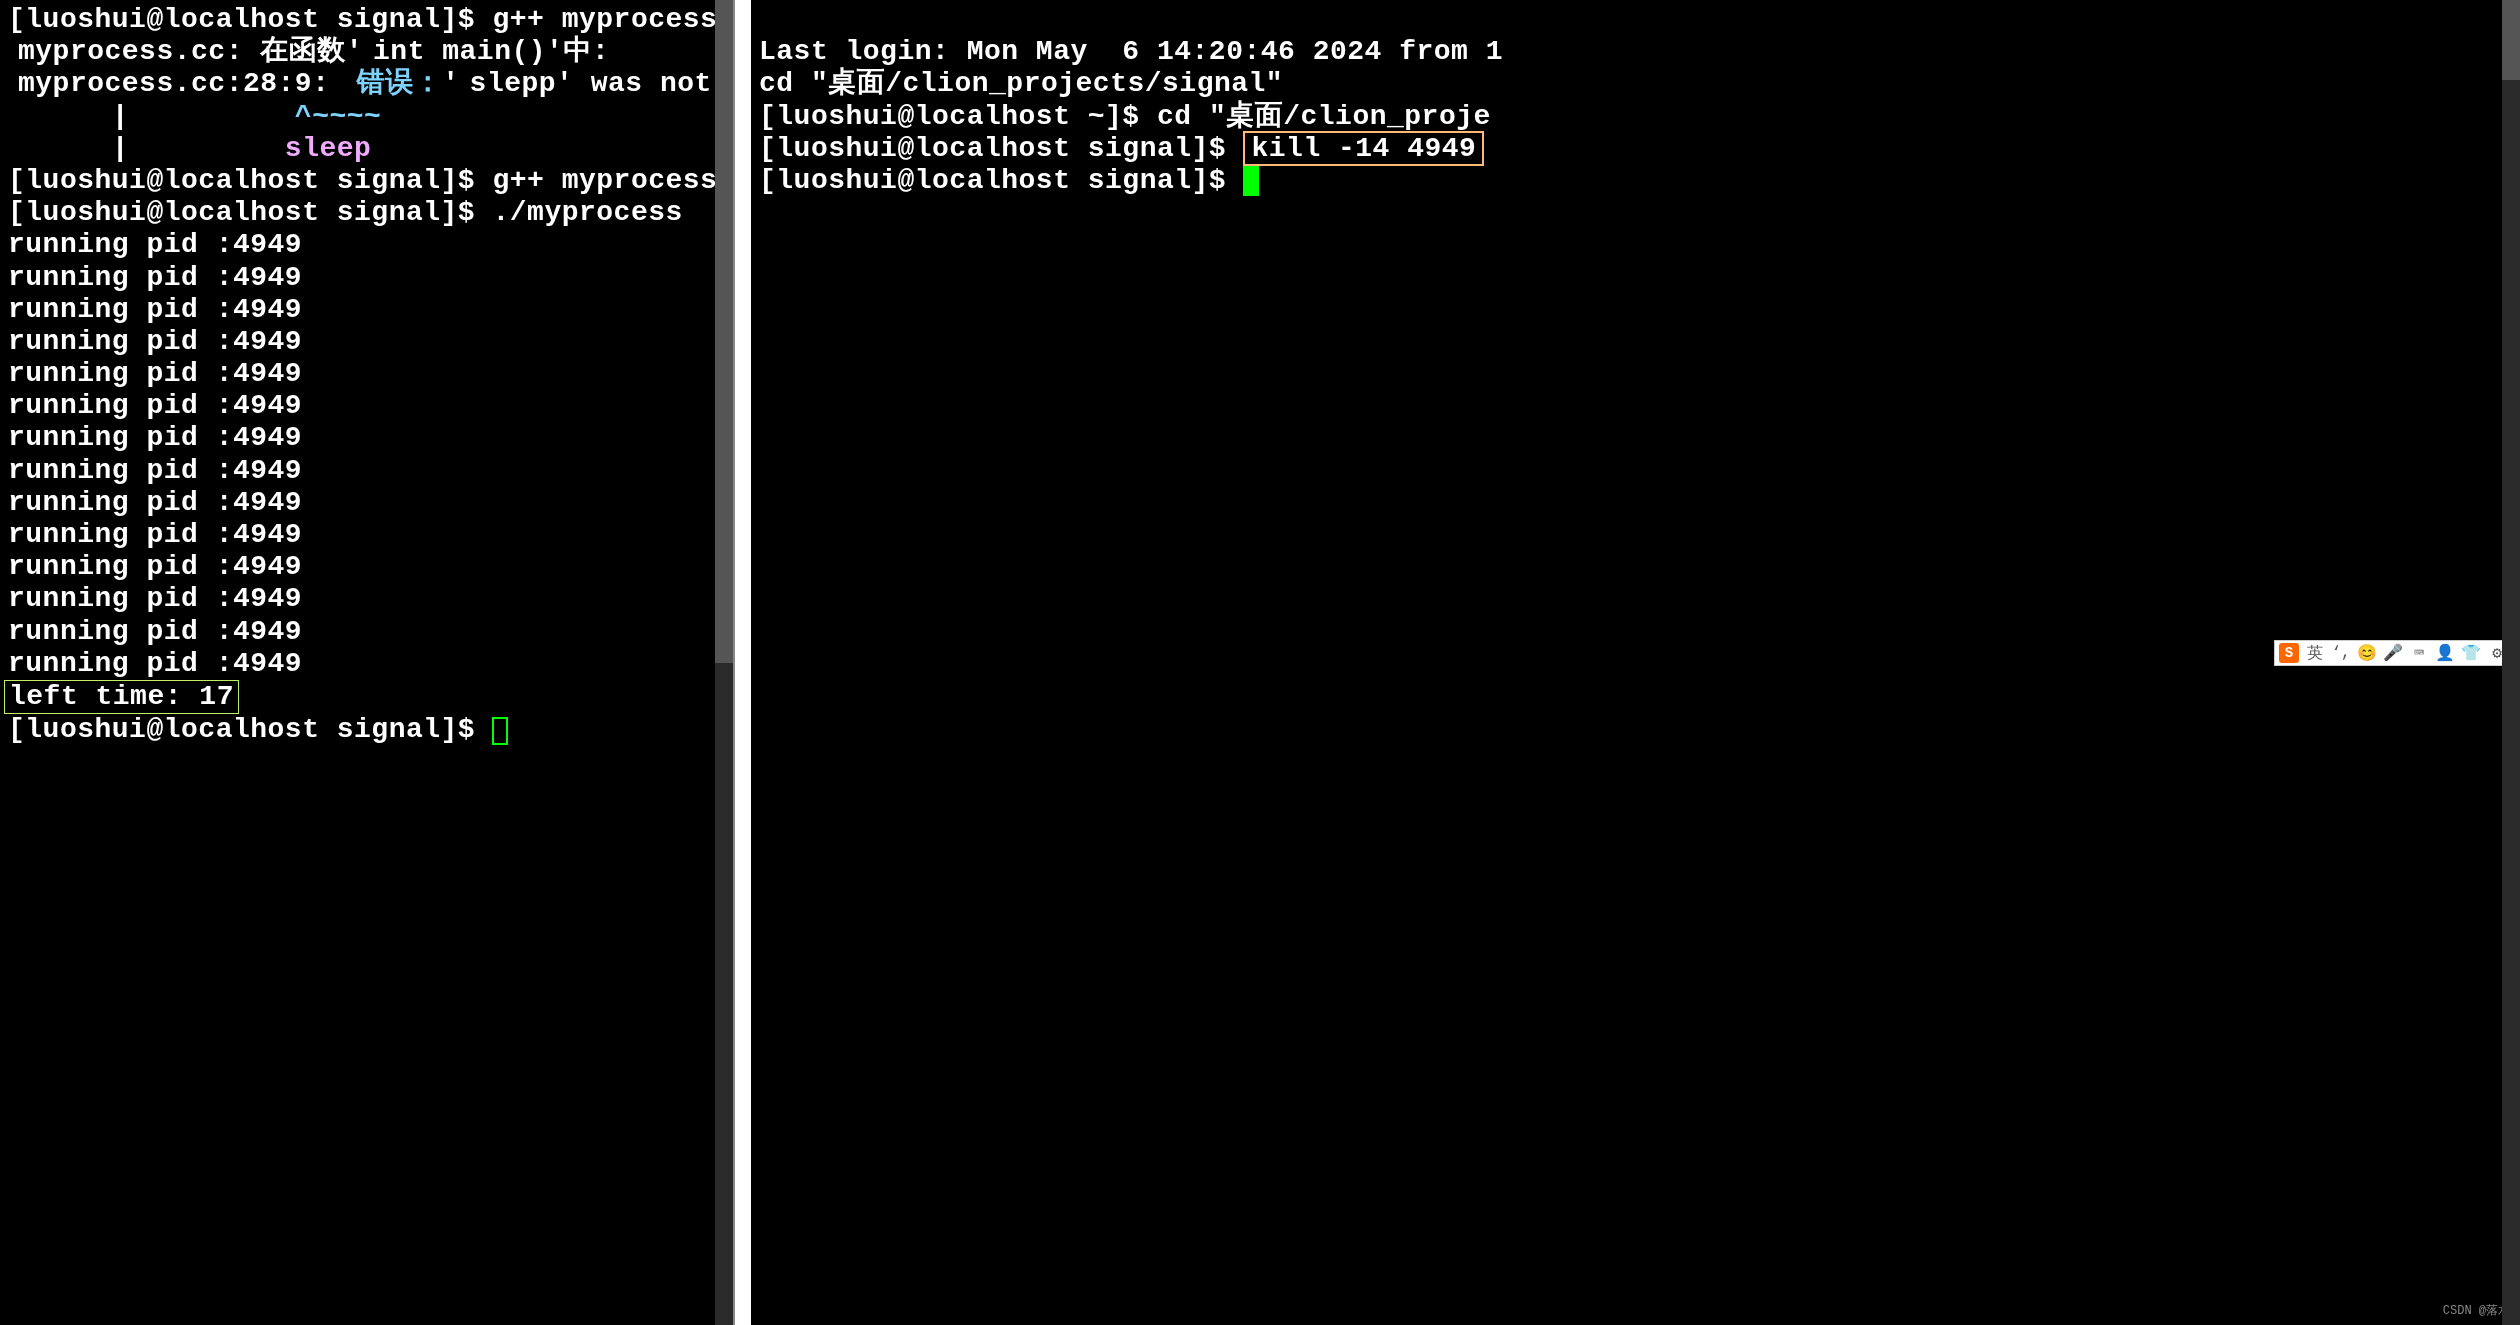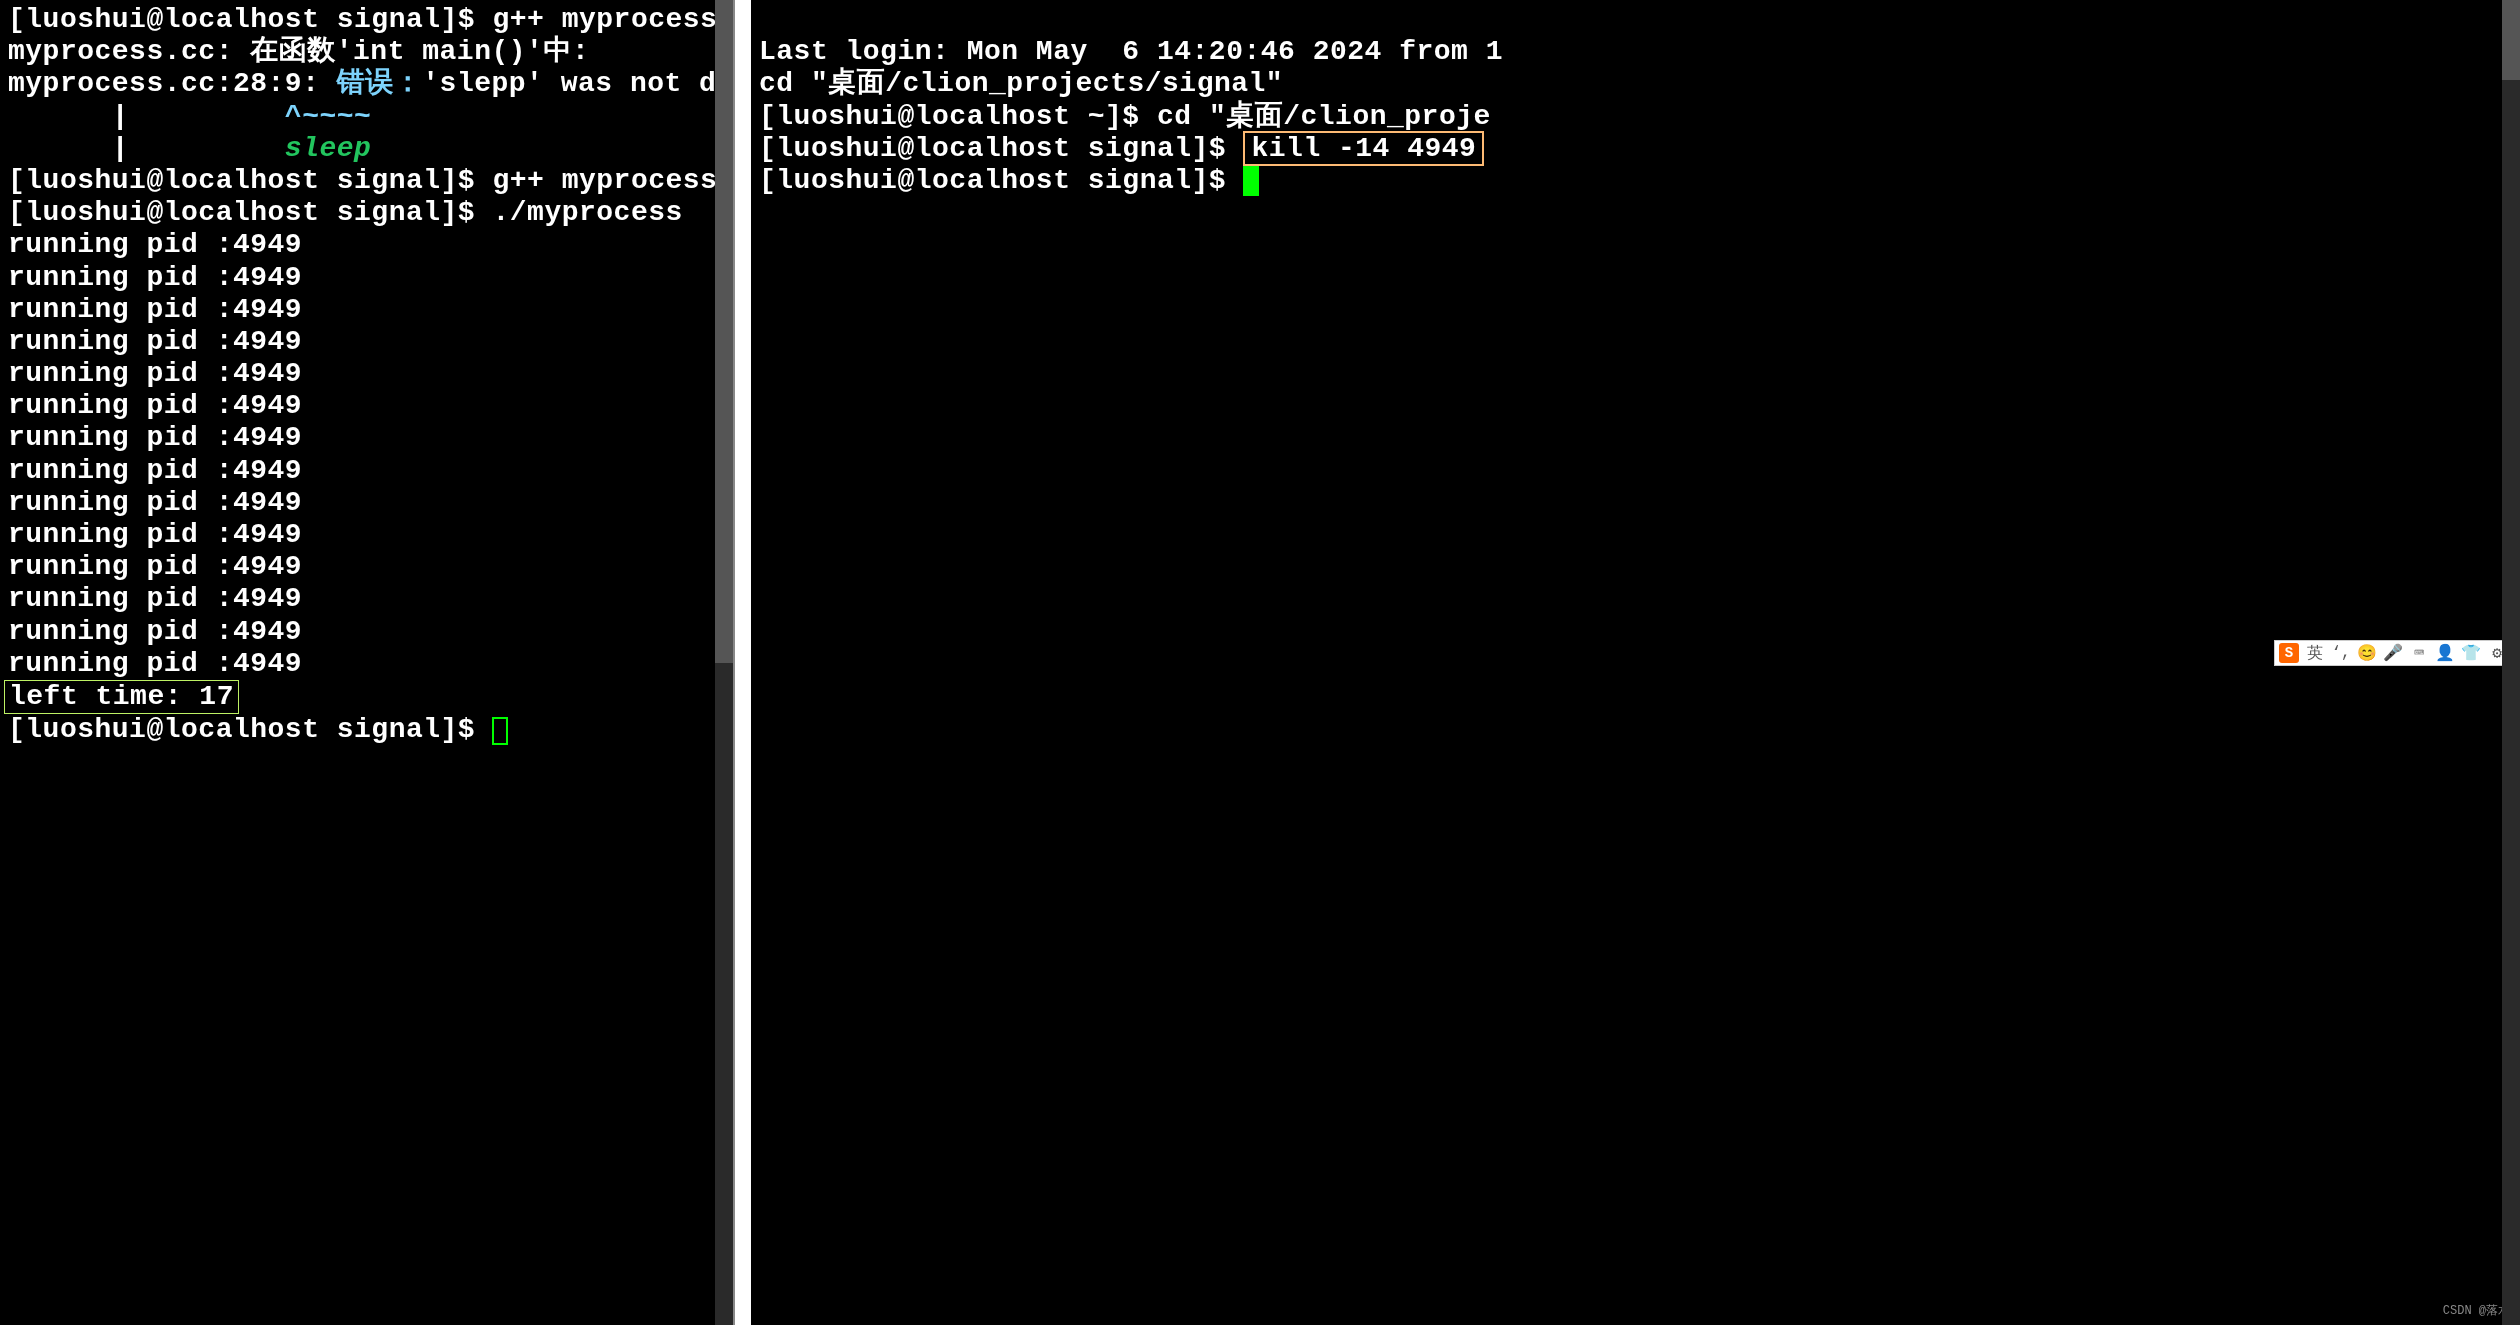--- a/index.html
+++ b/index.html
@@ -31,22 +31,22 @@
     .terminal-right {
       flex: 1;
       margin-left: 16px;
     }
     .line {
       white-space: pre;
       line-height: 1.15;
       letter-spacing: 0.5px;
     }
     .red { color: #7dd3fc; }
-    .green { color: #22c55e; font-style: italic; }
-    .bold { font-weight: bold; }
+    .green { color: #f0abfc; }
+    .bold { font-weight: bold; margin-left: 10px; }
     .cursor {
       display: inline-block;
       width: 16px;
       height: 30px;
       background: #00ff00;
       vertical-align: text-bottom;
     }
     .cursor-outline {
       display: inline-block;
       width: 16px;

